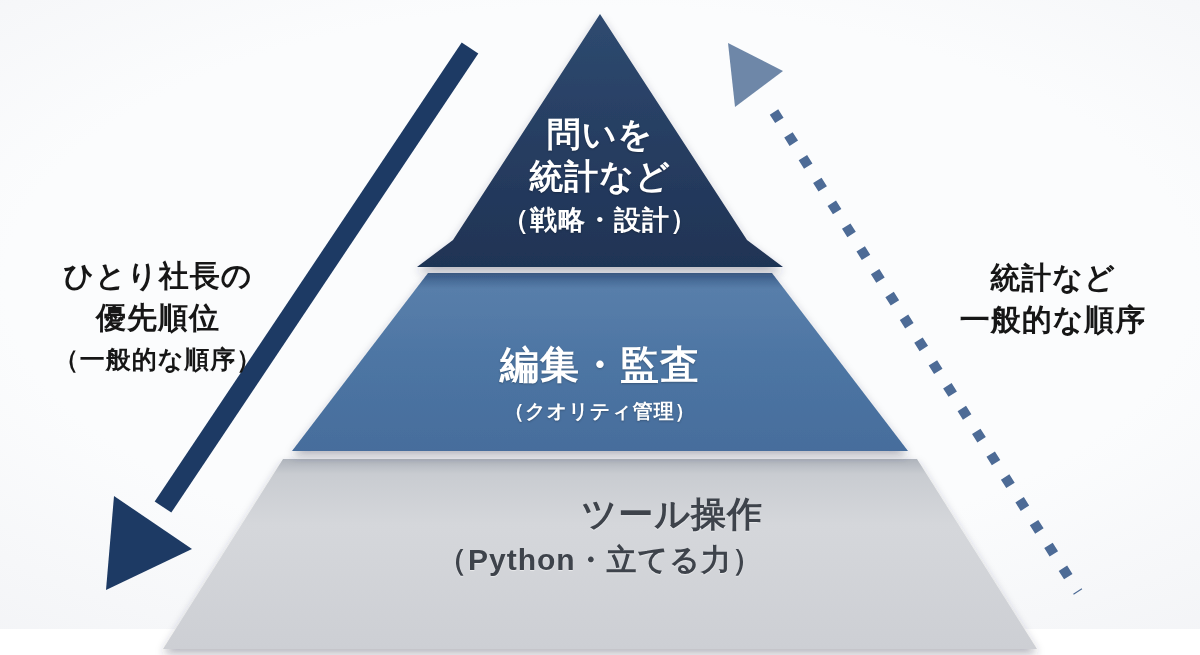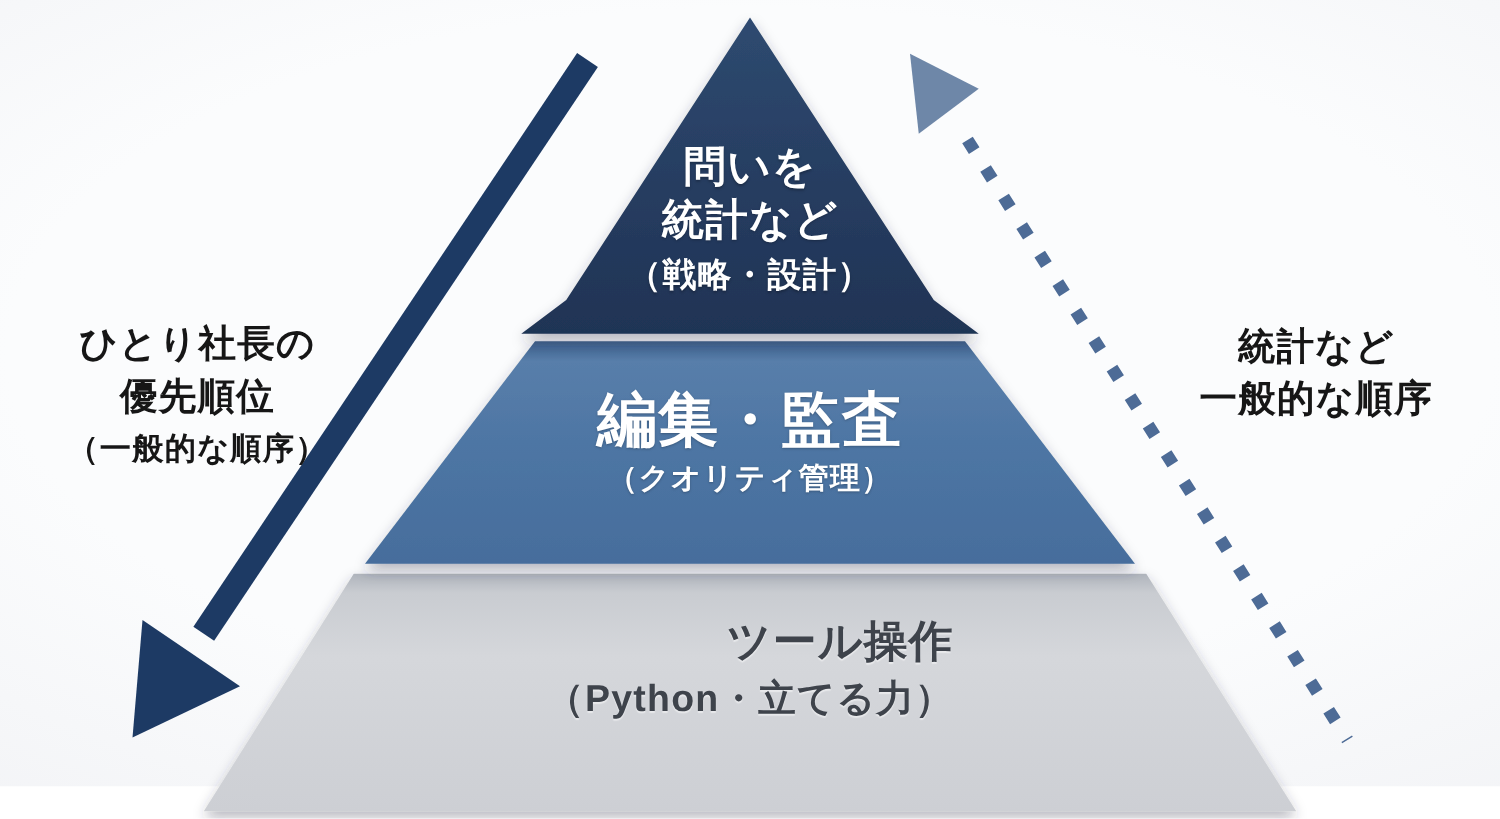--- a/index.html
+++ b/index.html
@@ -23,22 +23,22 @@
     text-align: center;
     transform: translateX(-50%);
     font-weight: 700;
     white-space: nowrap;
     letter-spacing: 1px;
   }
   
   .tier-label { color: #ffffff; }
   .tier-label .main  { font-size: 34px; line-height: 42px; text-shadow: 0 1px 2px rgba(0,0,0,0.25); }
   .tier-label .sub   { font-size: 27px; line-height: 46px; text-shadow: 0 1px 2px rgba(0,0,0,0.25); }
-  .tier2-label .main { font-size: 48px; line-height: 44px; }
-  .tier2-label .sub  { font-size: 24px; line-height: 48px; }
+  .tier2-label .main { font-size: 39px; line-height: 44px; margin-top: 28px; }
+  .tier2-label .sub  { font-size: 20px; line-height: 48px; }
   .tier3-label { color: #3e434b; }
   .tier3-label .main { font-size: 35px; line-height: 44px; text-shadow: 0 1px 1px rgba(255,255,255,0.5); text-align: right; }
   .tier3-label .sub  { font-size: 30px; line-height: 48px; text-shadow: 0 1px 1px rgba(255,255,255,0.5); }
   
   .side-label { color: #161616; margin-top: 41px; }
   .side-label .ln    { font-size: 30px; line-height: 42px; }
   .side-label .ln-sm { font-size: 25px; line-height: 40px; }
 </style>
 </head>
 <body>

